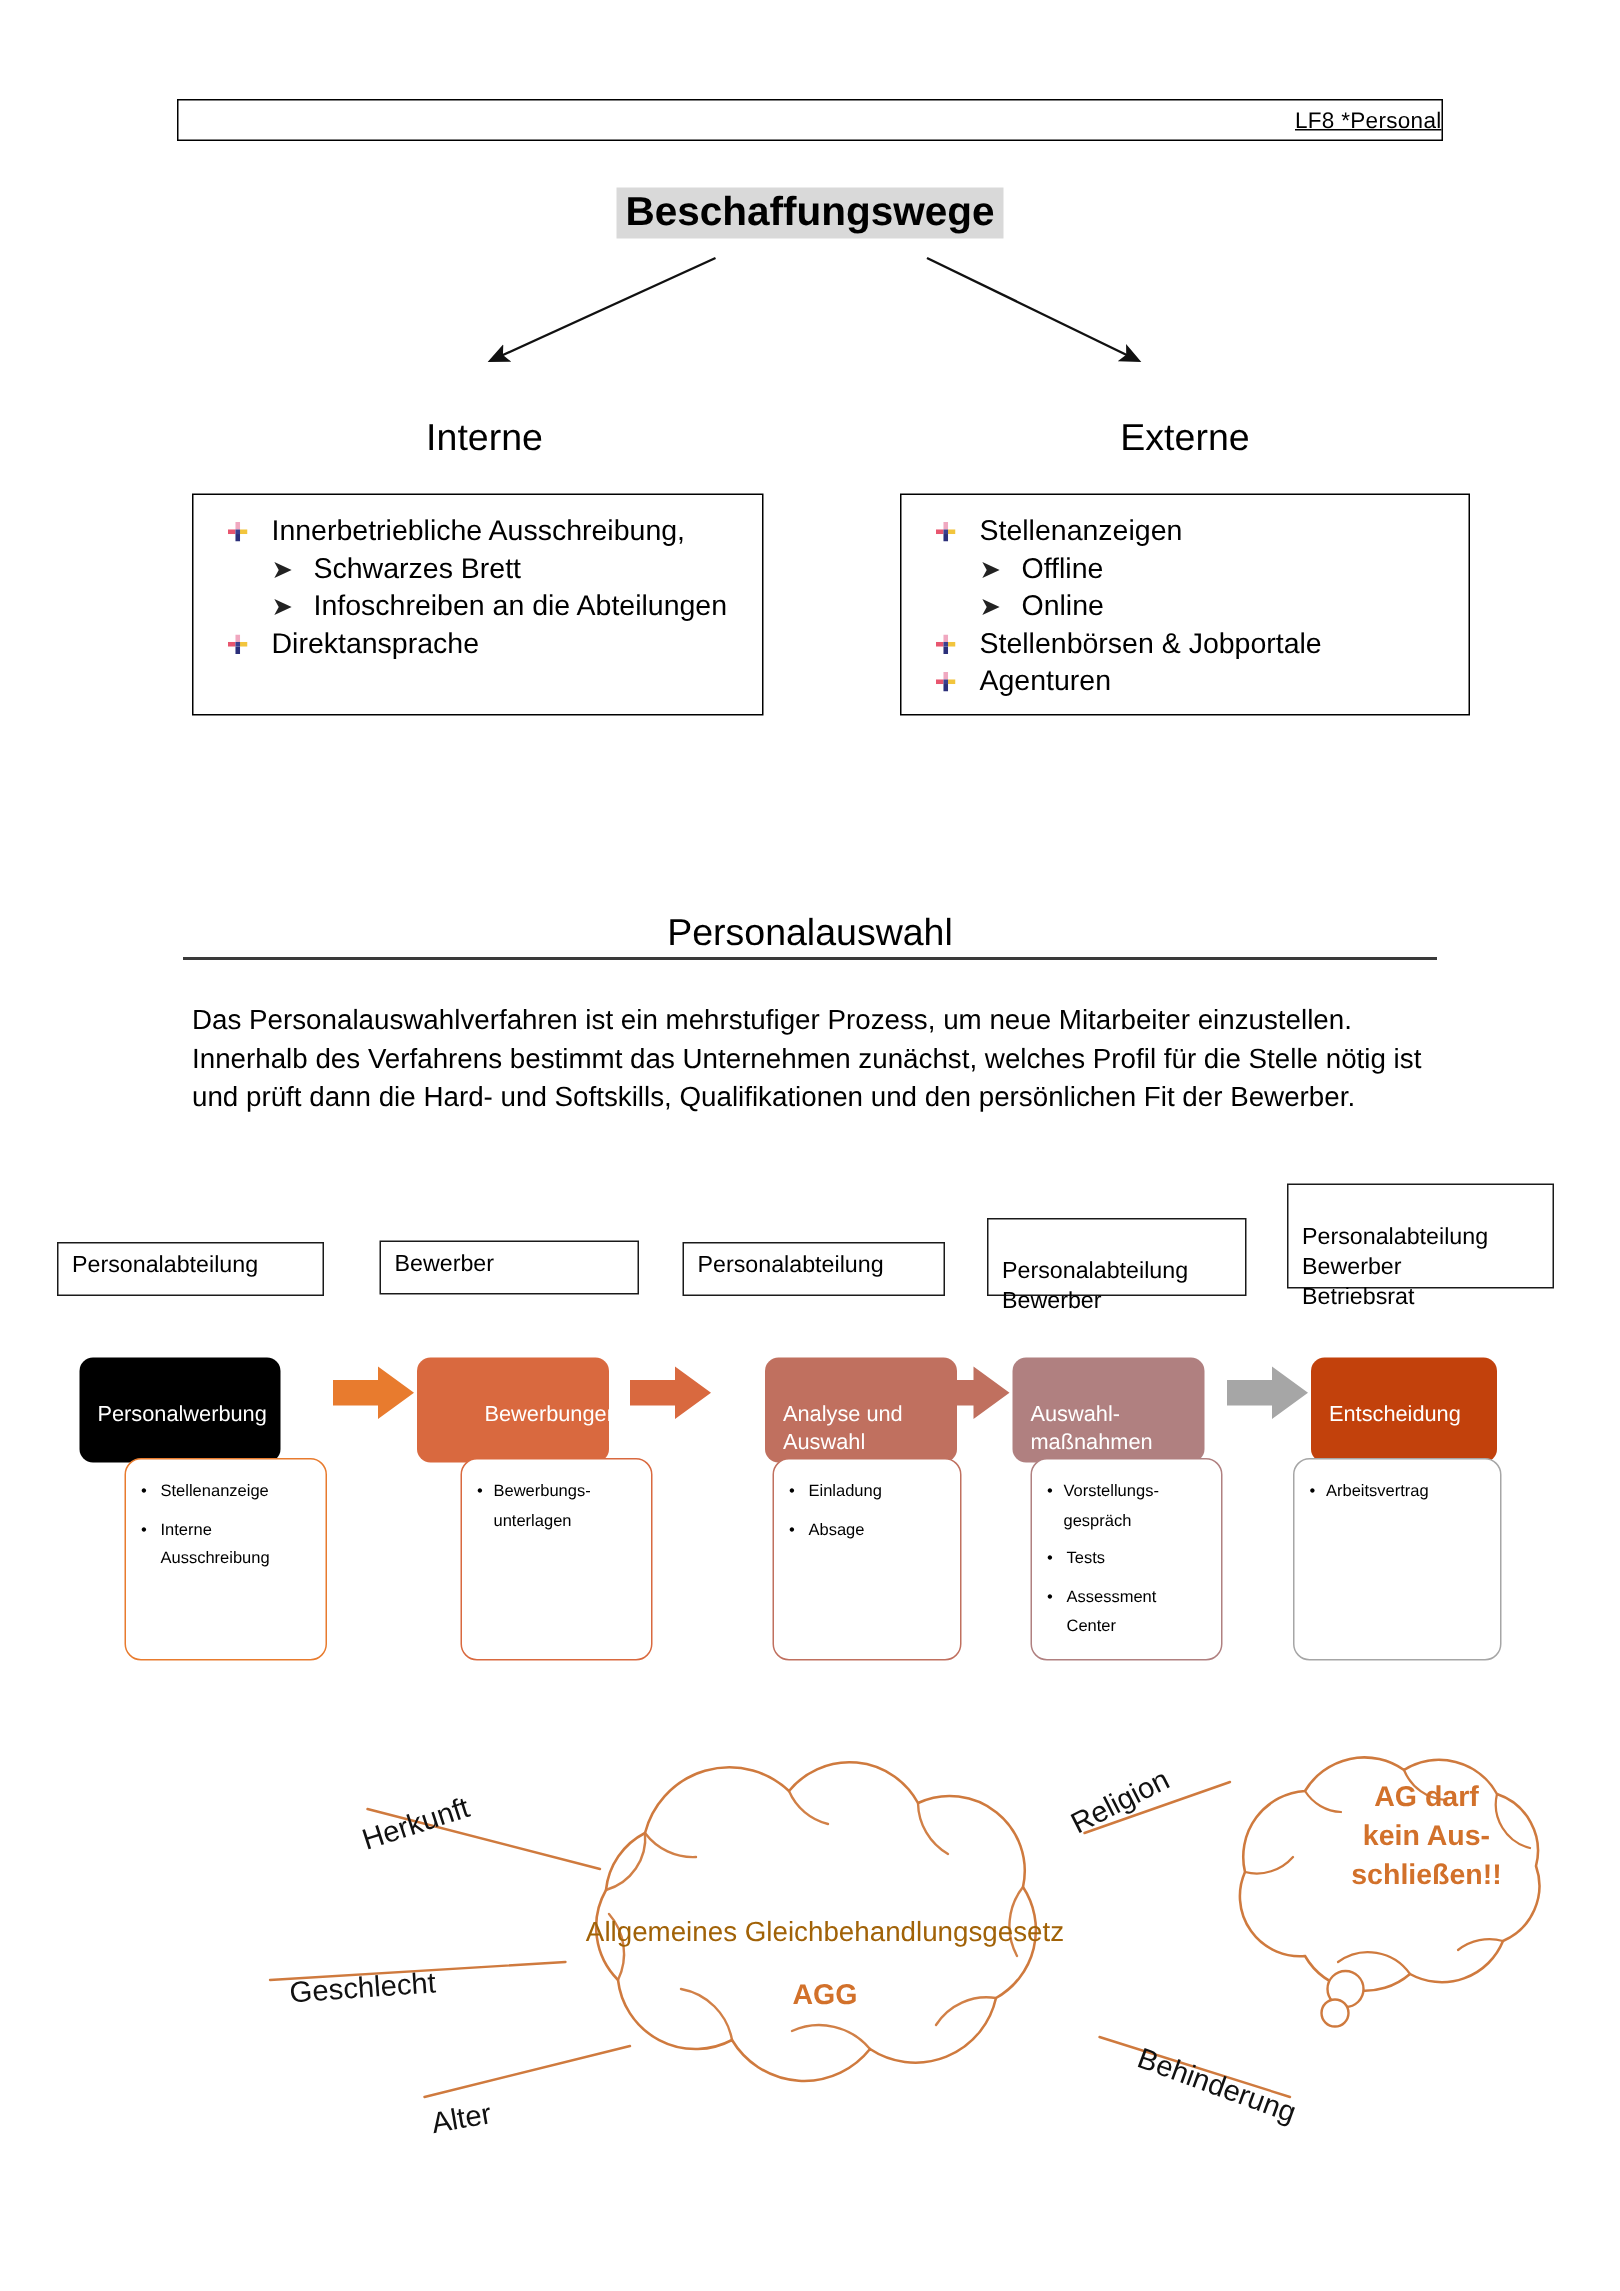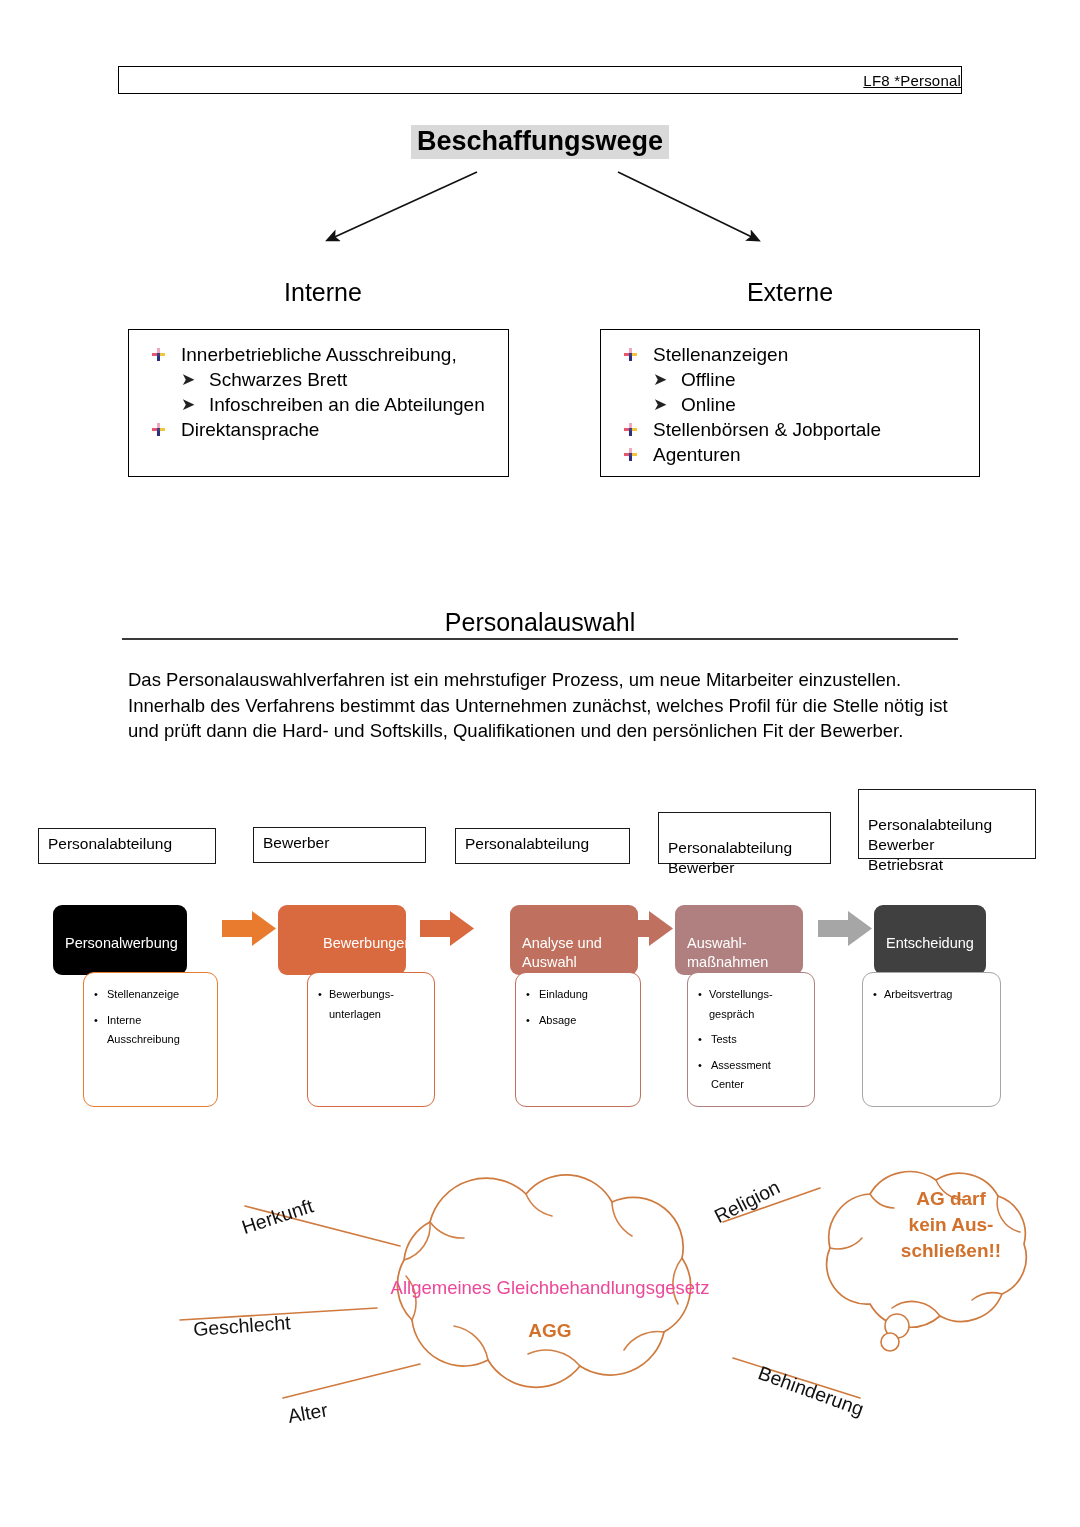--- a/index.html
+++ b/index.html
@@ -212,21 +212,21 @@
     white-space: nowrap;
     transform-origin: left bottom;
   }
   .cloud-main-text {
     position: absolute;
     left: 360px;
     top: 1277px;
     width: 380px;
     text-align: center;
     font-size: 18.5px;
-    color: #ec4899;
+    color: #a16207;
   }
   .cloud-agg {
     position: absolute;
     left: 360px;
     top: 1320px;
     width: 380px;
     text-align: center;
     font-size: 19px;
     font-weight: bold;
     color: #d2712b;
@@ -433,21 +433,21 @@
   <div class="step-card" style="left:687px; top:972px; width:128px; height:135px; border-color:#B08080;">
     <ul>
       <li class="tight">Vorstellungs-
 gespräch</li>
       <li>Tests</li>
       <li>Assessment
 Center</li>
     </ul>
   </div>
 
-  <div class="step-head" style="left:874px; top:905px; width:112px; height:70px; background:#404040;">
+  <div class="step-head" style="left:874px; top:905px; width:124px; height:70px; background:#c2410c;">
     <span>Entscheidung</span>
   </div>
   <div class="step-card" style="left:862px; top:972px; width:139px; height:135px; border-color:#A6A6A6;">
     <ul>
       <li class="tight">Arbeitsvertrag</li>
     </ul>
   </div>
 
   <svg class="cloud-svg" viewBox="0 0 1080 330">
 

